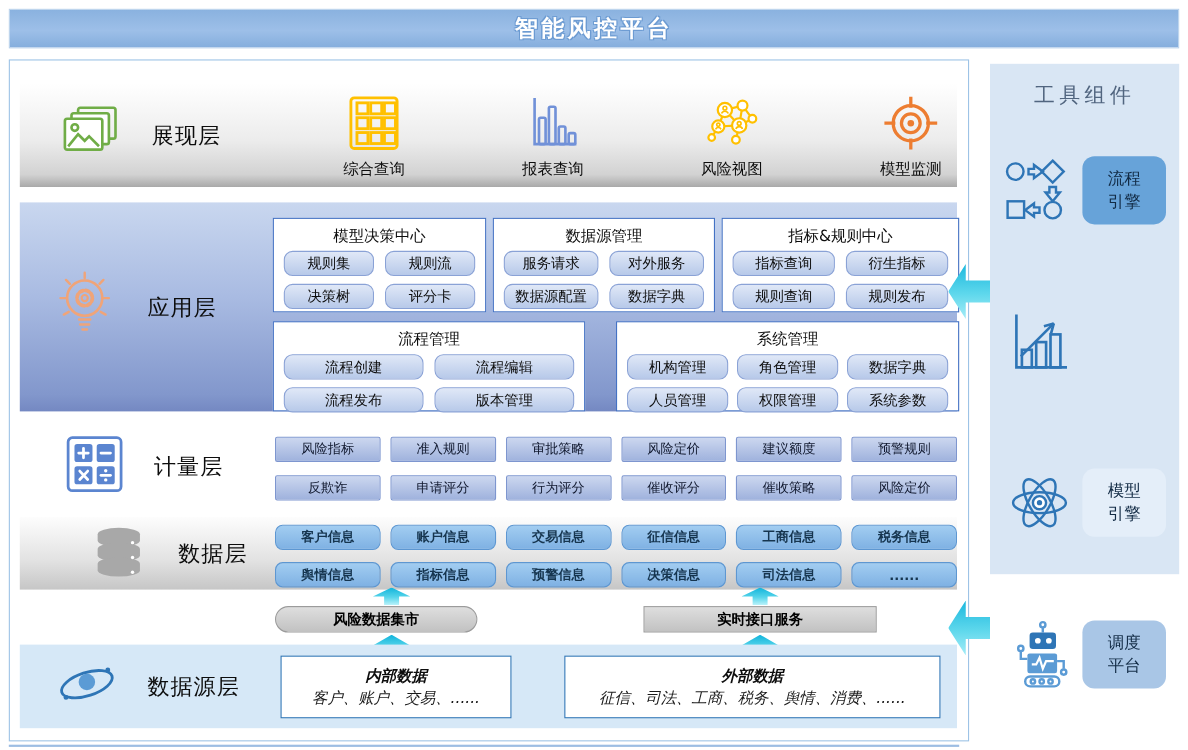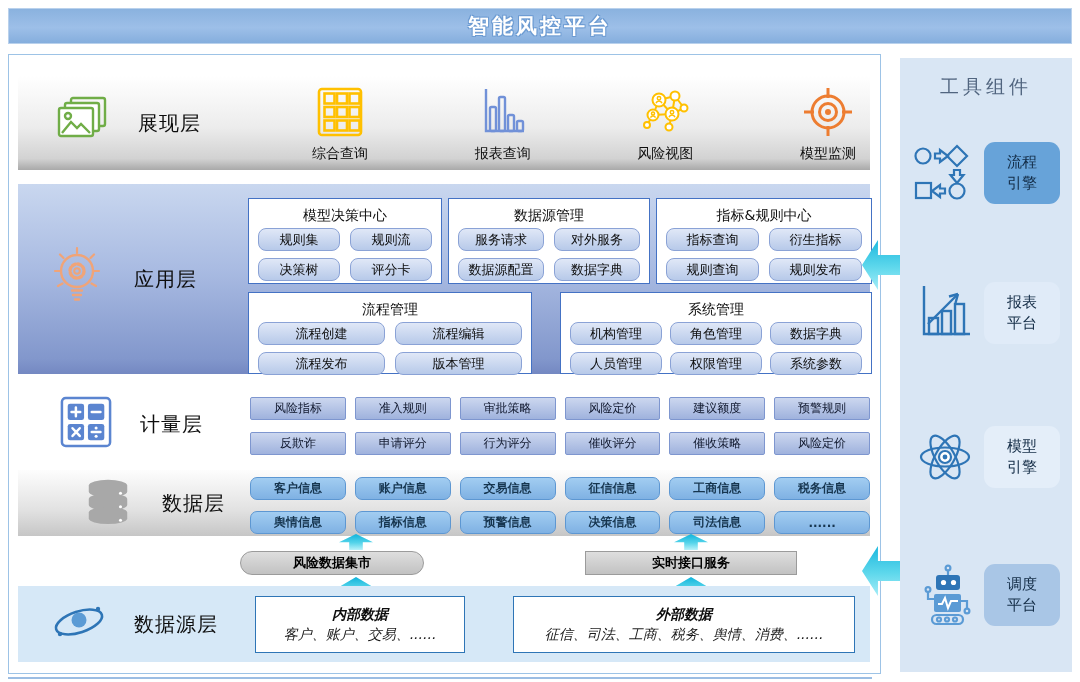--- a/index.html
+++ b/index.html
@@ -9,21 +9,21 @@
 
   
   .titlebar{left:8px;top:8px;width:1062px;height:34px;
     background:linear-gradient(180deg,#8ab2df 0%,#9dbfe8 55%,#85aedd 100%);
     border:1px solid #b9d1ec;display:flex;align-items:center;justify-content:center;
     font-size:21px;font-weight:bold;color:#fff;letter-spacing:3px;
     text-shadow:1px 1px 0 #6c9bd2,-1px -1px 0 #6c9bd2,1px -1px 0 #6c9bd2,-1px 1px 0 #6c9bd2;}
 
   
   .main-panel{left:8px;top:54px;width:871px;height:618px;border:1.5px solid #9dc3e6;background:#fff;}
-  .sidebar{left:900px;top:58px;width:172px;height:614px;background:#d9e6f4;}
+  .sidebar{left:900px;top:58px;width:172px;height:464px;background:#d9e6f4;}
 
   
   .row{left:18px;width:852px;}
   .row-pres{top:76px;height:94px;background:linear-gradient(180deg,#ffffff 0%,#ececec 55%,#d2d2d2 88%,#a9a9a9 100%);}
   .row-app{top:184px;height:190px;background:linear-gradient(180deg,#c9d7ef 0%,#a9bbe2 45%,#8297cc 92%,#7488c2 100%);}
   .row-meas{top:390px;height:68px;background:linear-gradient(180deg,#f0f4fb 0%,#c3cfe9 60%,#9bafd9 92%,#8 da0d1 100%);}
   .row-data{top:470px;height:66px;background:linear-gradient(180deg,#fdfdfd 0%,#e2e2e2 60%,#c6c6c6 100%);}
   .row-src{top:586px;height:76px;background:#d6e8f7;}
 
   .layer-head{position:absolute;left:0;top:0;height:100%;display:flex;align-items:center;}
@@ -317,21 +317,21 @@
     <div class="dbox">舆情信息</div>
     <div class="dbox">指标信息</div>
     <div class="dbox">预警信息</div>
     <div class="dbox">决策信息</div>
     <div class="dbox">司法信息</div>
     <div class="dbox">......</div>
   </div>
 
   <div class="abs up-arrow" style="left:339px;top:534px;height:16px;"></div>
   <div class="abs up-arrow" style="left:674px;top:534px;height:16px;"></div>
-  <div class="abs midbox" style="left:240px;top:551px;width:184px;border-radius:12px;">风险数据集市</div>
+  <div class="abs midbox" style="left:250px;top:551px;width:184px;border-radius:12px;">风险数据集市</div>
   <div class="abs midbox" style="left:585px;top:551px;width:212px;">实时接口服务</div>
   <div class="abs up-arrow" style="left:339px;top:577px;height:19px;"></div>
   <div class="abs up-arrow" style="left:674px;top:577px;height:19px;"></div>
 
   <div class="abs row row-src">
     <div class="layer-head" style="padding-left:30px;gap:24px;">
       <span>
         <svg width="62" height="52" viewBox="0 0 62 52">
           <ellipse cx="31" cy="26" rx="24" ry="10.5" fill="none" stroke="#2e75b6" stroke-width="2.6" transform="rotate(-18 31 26)"></ellipse>
           <circle cx="31" cy="24" r="7.5" fill="#5b9bd5"></circle>
@@ -379,23 +379,20 @@
           <g fill="none" stroke="#2e75b6" stroke-width="2.4">
             <path d="M8 2 V50 H54"></path>
             <rect x="13" y="34" width="9" height="16"></rect>
             <rect x="26" y="27" width="9" height="23"></rect>
             <rect x="39" y="20" width="9" height="30"></rect>
             <path d="M12 40 L42 10"></path>
             <path d="M42 10 l-9 2.5 M42 10 l-2.5 9"></path>
           </g>
         </svg>
       </span>
-      <div class="sb-box sb-box2">
-        <span>报表平台</span>
-      </div>
     </div>
 
     <div class="sb-item" style="top:366px;">
       <span class="sb-icon">
         <svg width="62" height="62" viewBox="0 0 62 62">
           <g fill="none" stroke="#2e75b6" stroke-width="2.2">
             <ellipse cx="31" cy="31" rx="24" ry="9.5"></ellipse>
             <ellipse cx="31" cy="31" rx="24" ry="9.5" transform="rotate(60 31 31)"></ellipse>
             <ellipse cx="31" cy="31" rx="24" ry="9.5" transform="rotate(120 31 31)"></ellipse>
             <circle cx="31" cy="31" r="6" fill="#fff"></circle>

